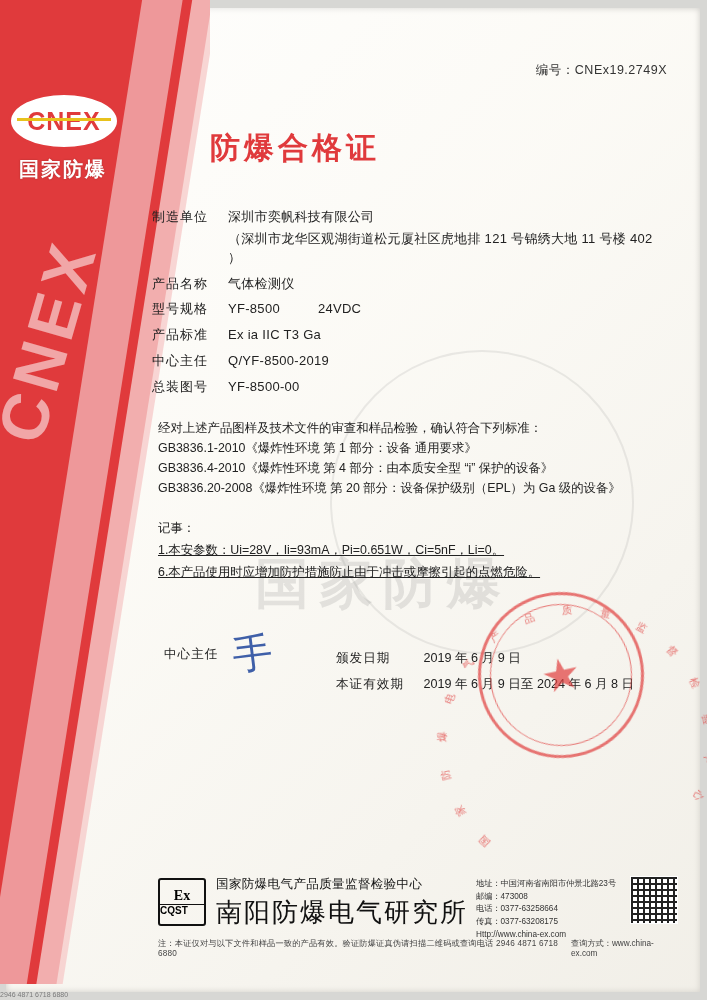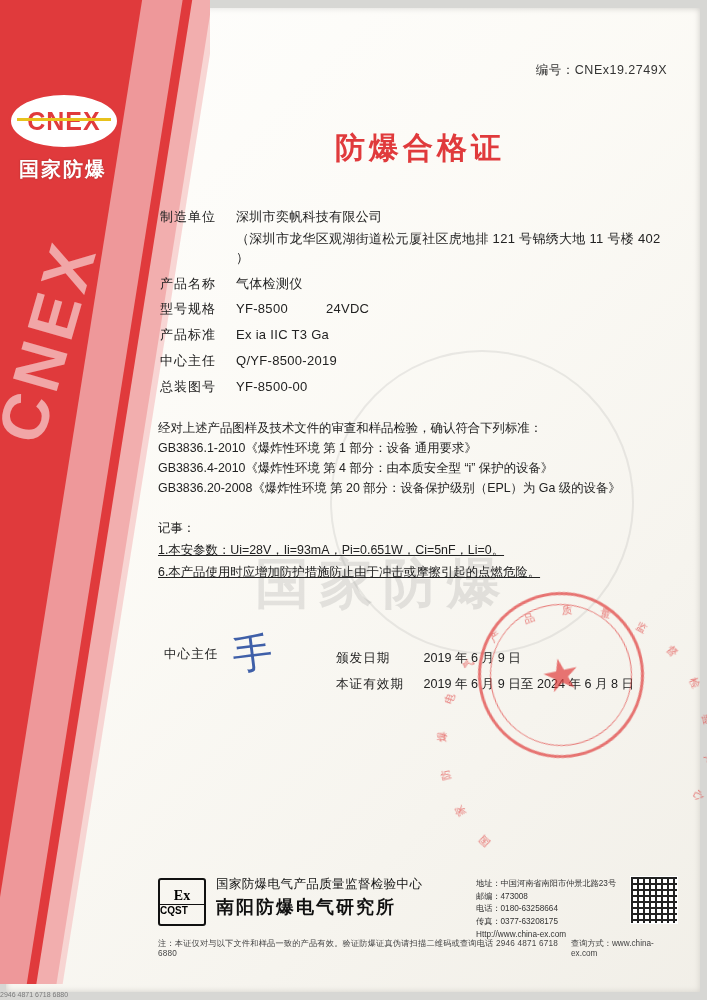--- a/index.html
+++ b/index.html
@@ -29,25 +29,25 @@
   .logo .oval{width:106px;height:52px;border-radius:50%;background:#fff;border:3px solid #e03a3c;
           display:flex;align-items:center;justify-content:center;position:relative;}
   .logo .oval span{font-size:25px;font-weight:bold;color:#e03a3c;letter-spacing:1px;}
   .logo .oval:after{content:"";position:absolute;left:6px;right:6px;top:23px;height:3px;background:#e8c21c;}
   .logo .cn{margin-top:6px;font-size:20px;font-weight:bold;color:#fff;
           text-shadow:0 0 2px rgba(0,0,0,.25);letter-spacing:2px;}
 
   
   .docno{position:absolute;right:40px;top:62px;font-size:12.5px;color:#333;letter-spacing:.5px;}
 
-  .title{position:absolute;left:210px;top:128px;width:420px;text-align:center;
+  .title{position:absolute;left:210px;top:128px;width:420px;
          font-size:30px;font-weight:bold;color:#e03a3c;letter-spacing:4px;}
 
   
-  .fields{position:absolute;left:160px;top:208px;width:510px;font-size:13px;color:#222;}
+  .fields{position:absolute;left:152px;top:208px;width:510px;font-size:13px;color:#222;}
   .row{display:flex;margin-bottom:7px;line-height:1.45;}
   .row .lbl{width:76px;flex:none;letter-spacing:1px;color:#222;}
   .row .val{flex:1;letter-spacing:.3px;}
   .row .val .sub{display:block;margin-top:3px;}
   .model .m2{margin-left:34px;}
 
   .para{position:absolute;left:158px;width:520px;font-size:12.4px;color:#222;line-height:1.62;}
   .p-approve{top:418px;}
   .p-note{top:518px;}
   .p-note .nrow{margin-top:2px;text-decoration:underline;}
@@ -77,21 +77,21 @@
 
   
   .footer{position:absolute;left:158px;top:876px;width:520px;}
   .f-top{display:flex;align-items:flex-start;}
   .exbox{width:44px;height:44px;border:2px solid #111;border-radius:3px;flex:none;
       display:flex;flex-direction:column;align-items:center;justify-content:center;margin-top:2px;}
   .exbox .ex{font-size:14px;font-weight:bold;font-family:"Liberation Serif",serif;}
   .exbox .cq{font-size:10px;font-weight:bold;border-top:1.5px solid #111;width:100%;text-align:left;}
   .f-names{margin-left:10px;}
   .f-names .n1{font-size:12.5px;color:#111;letter-spacing:.4px;}
-  .f-names .n2{font-size:18px;font-weight:bold;color:#111;letter-spacing:2px;margin-top:2px;}
+  .f-names .n2{font-size:26px;font-weight:normal;color:#111;letter-spacing:2px;margin-top:2px;}
   .f-addr{position:absolute;left:318px;top:2px;font-size:8.2px;color:#333;line-height:1.55;width:200px;}
   .qr{position:absolute;right:0;top:0;width:46px;height:46px;
       background:
         linear-gradient(90deg,#222 2px,transparent 2px) 0 0/6px 6px,
         linear-gradient(#222 2px,transparent 2px) 0 0/6px 6px,#fff;
       border:1px solid #fff;}
   .f-bottom{position:absolute;left:0;top:62px;width:520px;font-size:8.2px;color:#444;
       display:flex;justify-content:space-between;}
   .f-bottom .l{letter-spacing:.2px;}
   .edge{position:absolute;left:0;bottom:2px;font-size:7px;color:#7a7a7a;}
@@ -214,21 +214,21 @@
         <div class="ex">Ex</div>
         <div class="cq">CQST</div>
       </div>
       <div class="f-names">
         <div class="n1">国家防爆电气产品质量监督检验中心</div>
         <div class="n2">南阳防爆电气研究所</div>
       </div>
       <div class="f-addr">
         <div>地址：中国河南省南阳市仲景北路23号</div>
         <div>邮编：473008</div>
-        <div>电话：0180-63258664</div>
+        <div>电话：0377-63258664</div>
         <div>传真：0377-63208175</div>
         <div>Http://www.china-ex.com</div>
       </div>
       <div class="qr"></div>
     </div>
     <div class="f-bottom">
       <div class="l">注：本证仅对与以下文件和样品一致的产品有效。验证防爆证真伪请扫描二维码或查询电话 2946 4871 6718 6880</div>
       <div class="r">查询方式：www.china-ex.com</div>
     </div>
   </div>

